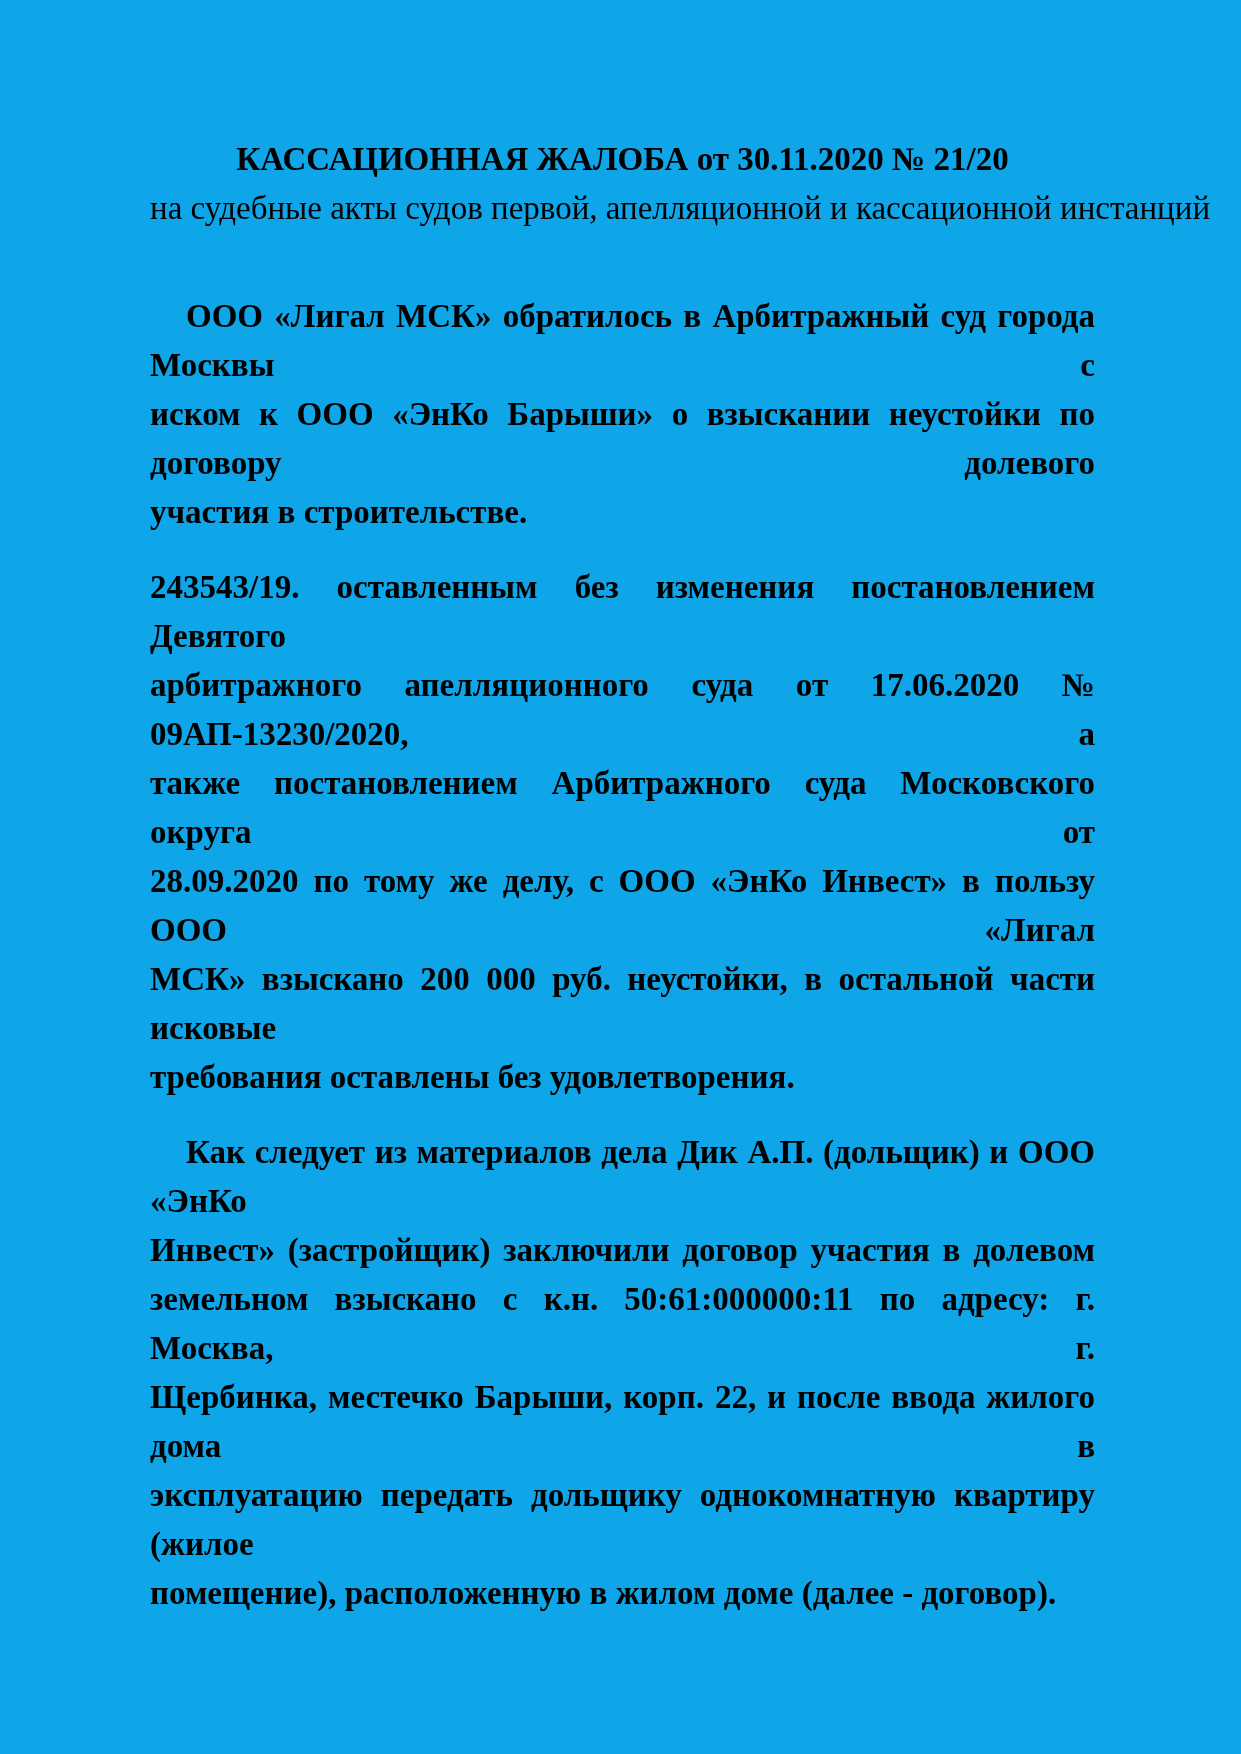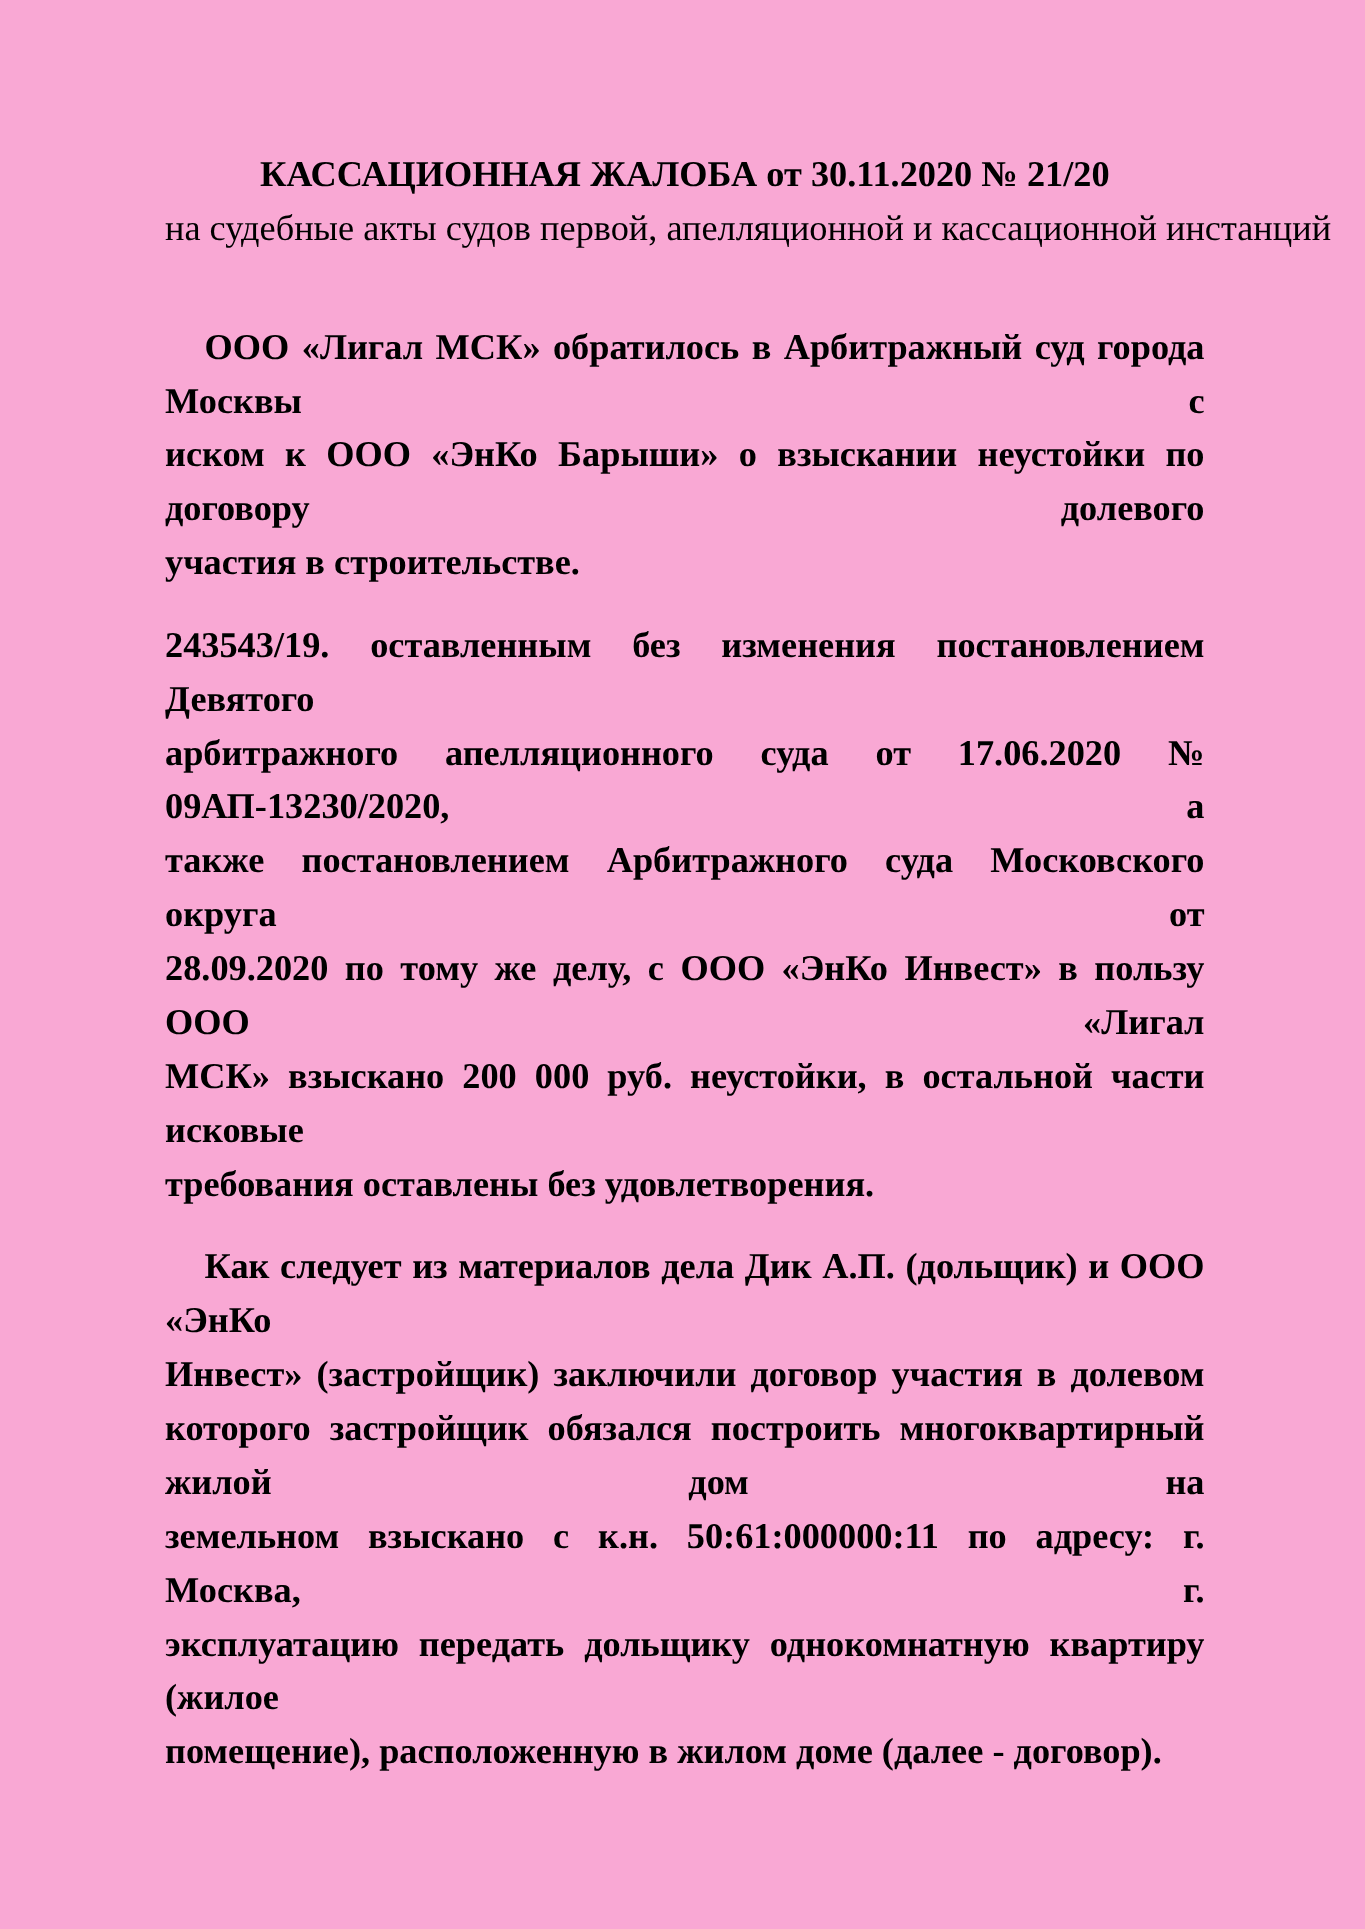--- a/index.html
+++ b/index.html
@@ -5,21 +5,21 @@
   html, body {
     margin: 0;
     padding: 0;
     background: #ffffff;
   }
   .page {
     position: relative;
     width: 1241px;
     height: 1754px;
     margin: 0 auto;
-    background: #f9a8d4;
+    background: #0ea5e9;
     box-sizing: border-box;
     padding: 135px 146px 0 150px;
     font-family: "Liberation Serif", "DejaVu Serif", serif;
     color: #000000;
     font-size: 33px;
     line-height: 49px;
     overflow: hidden;
   }
   .title {
     margin: 0;
@@ -68,19 +68,19 @@
         <div class="line">243543/19. оставленным без изменения постановлением Девятого</div>
         <div class="line">арбитражного апелляционного суда от 17.06.2020 № 09АП-13230/2020, а</div>
         <div class="line">также постановлением Арбитражного суда Московского округа от</div>
         <div class="line">28.09.2020 по тому же делу, с ООО «ЭнКо Инвест» в пользу ООО «Лигал</div>
         <div class="line">МСК» взыскано 200 000 руб. неустойки, в остальной части исковые</div>
         <div class="line last">требования оставлены без удовлетворения.</div>
       </div>
       <div class="paragraph">
         <div class="line first">Как следует из материалов дела Дик А.П. (дольщик) и ООО «ЭнКо</div>
         <div class="line">Инвест» (застройщик) заключили договор участия в долевом</div>
-        <div class="line">которого застройщик обязался построить многоквартирный жилой дом на</div>
         <div class="line">земельном взыскано с к.н. 50:61:000000:11 по адресу: г. Москва, г.</div>
+        <div class="line">Щербинка, местечко Барыши, корп. 22, и после ввода жилого дома в</div>
         <div class="line">эксплуатацию передать дольщику однокомнатную квартиру (жилое</div>
         <div class="line last">помещение), расположенную в жилом доме (далее - договор).</div>
       </div>
     </div>
 </div>
 
 </body></html>

